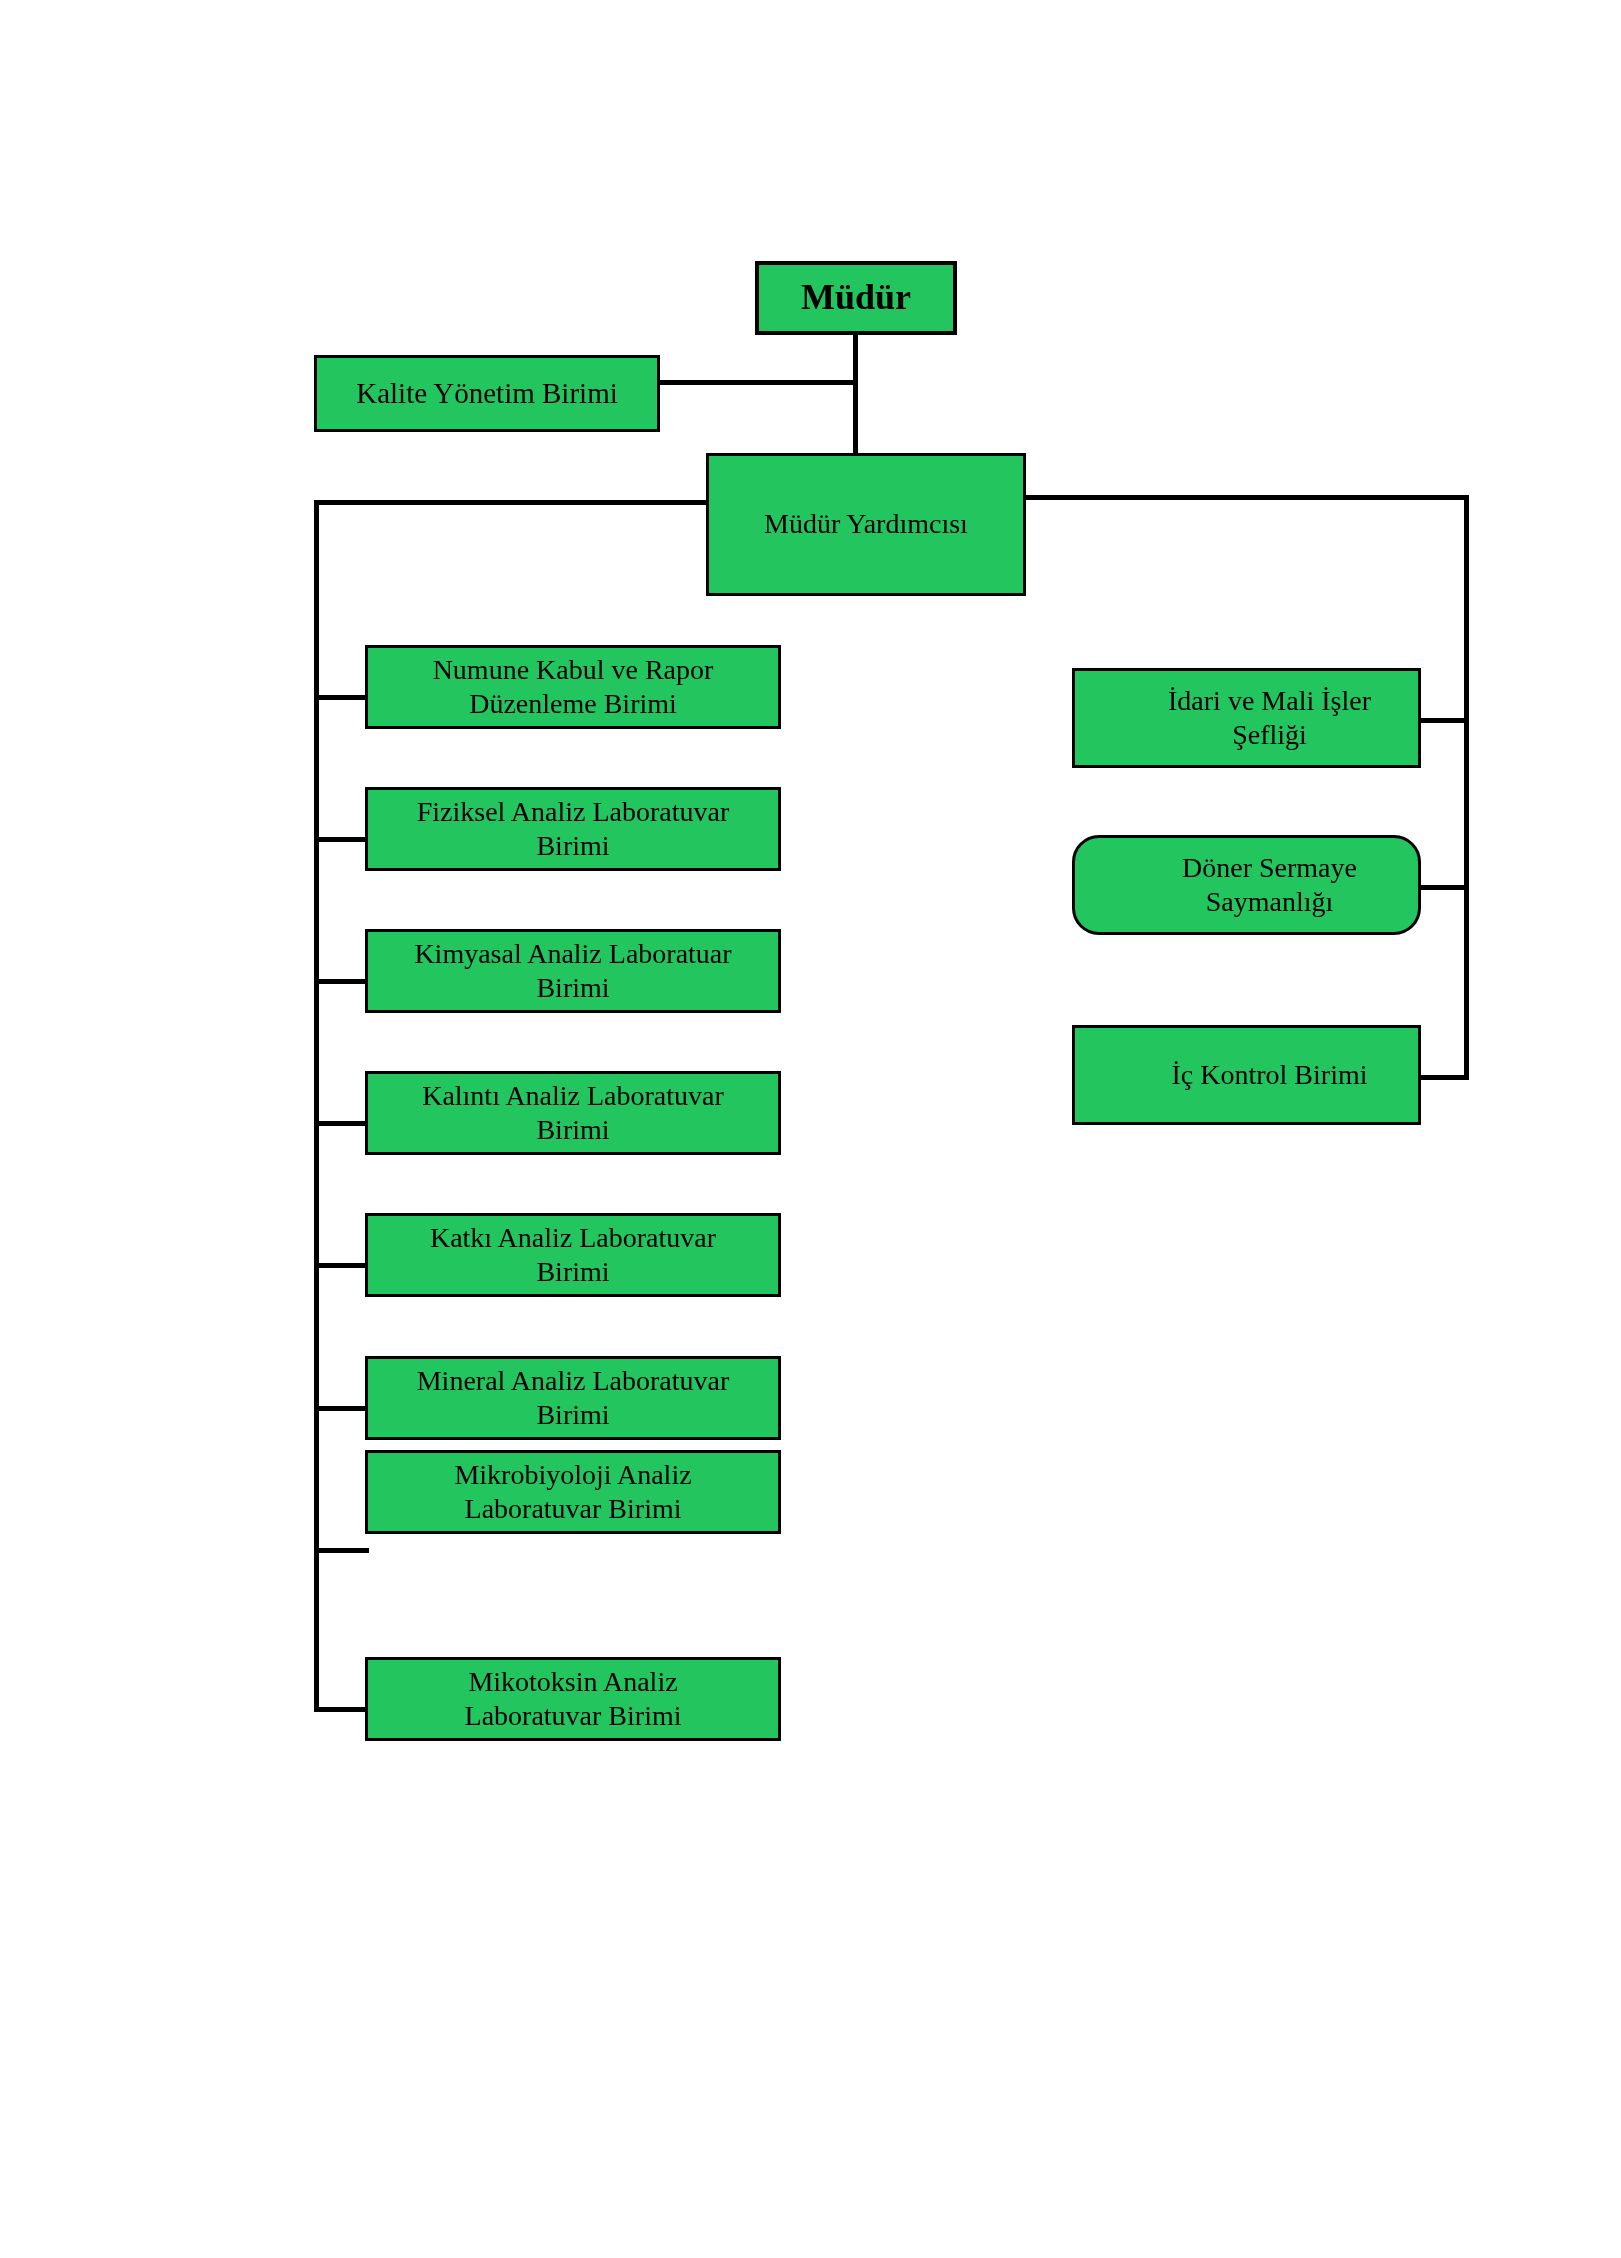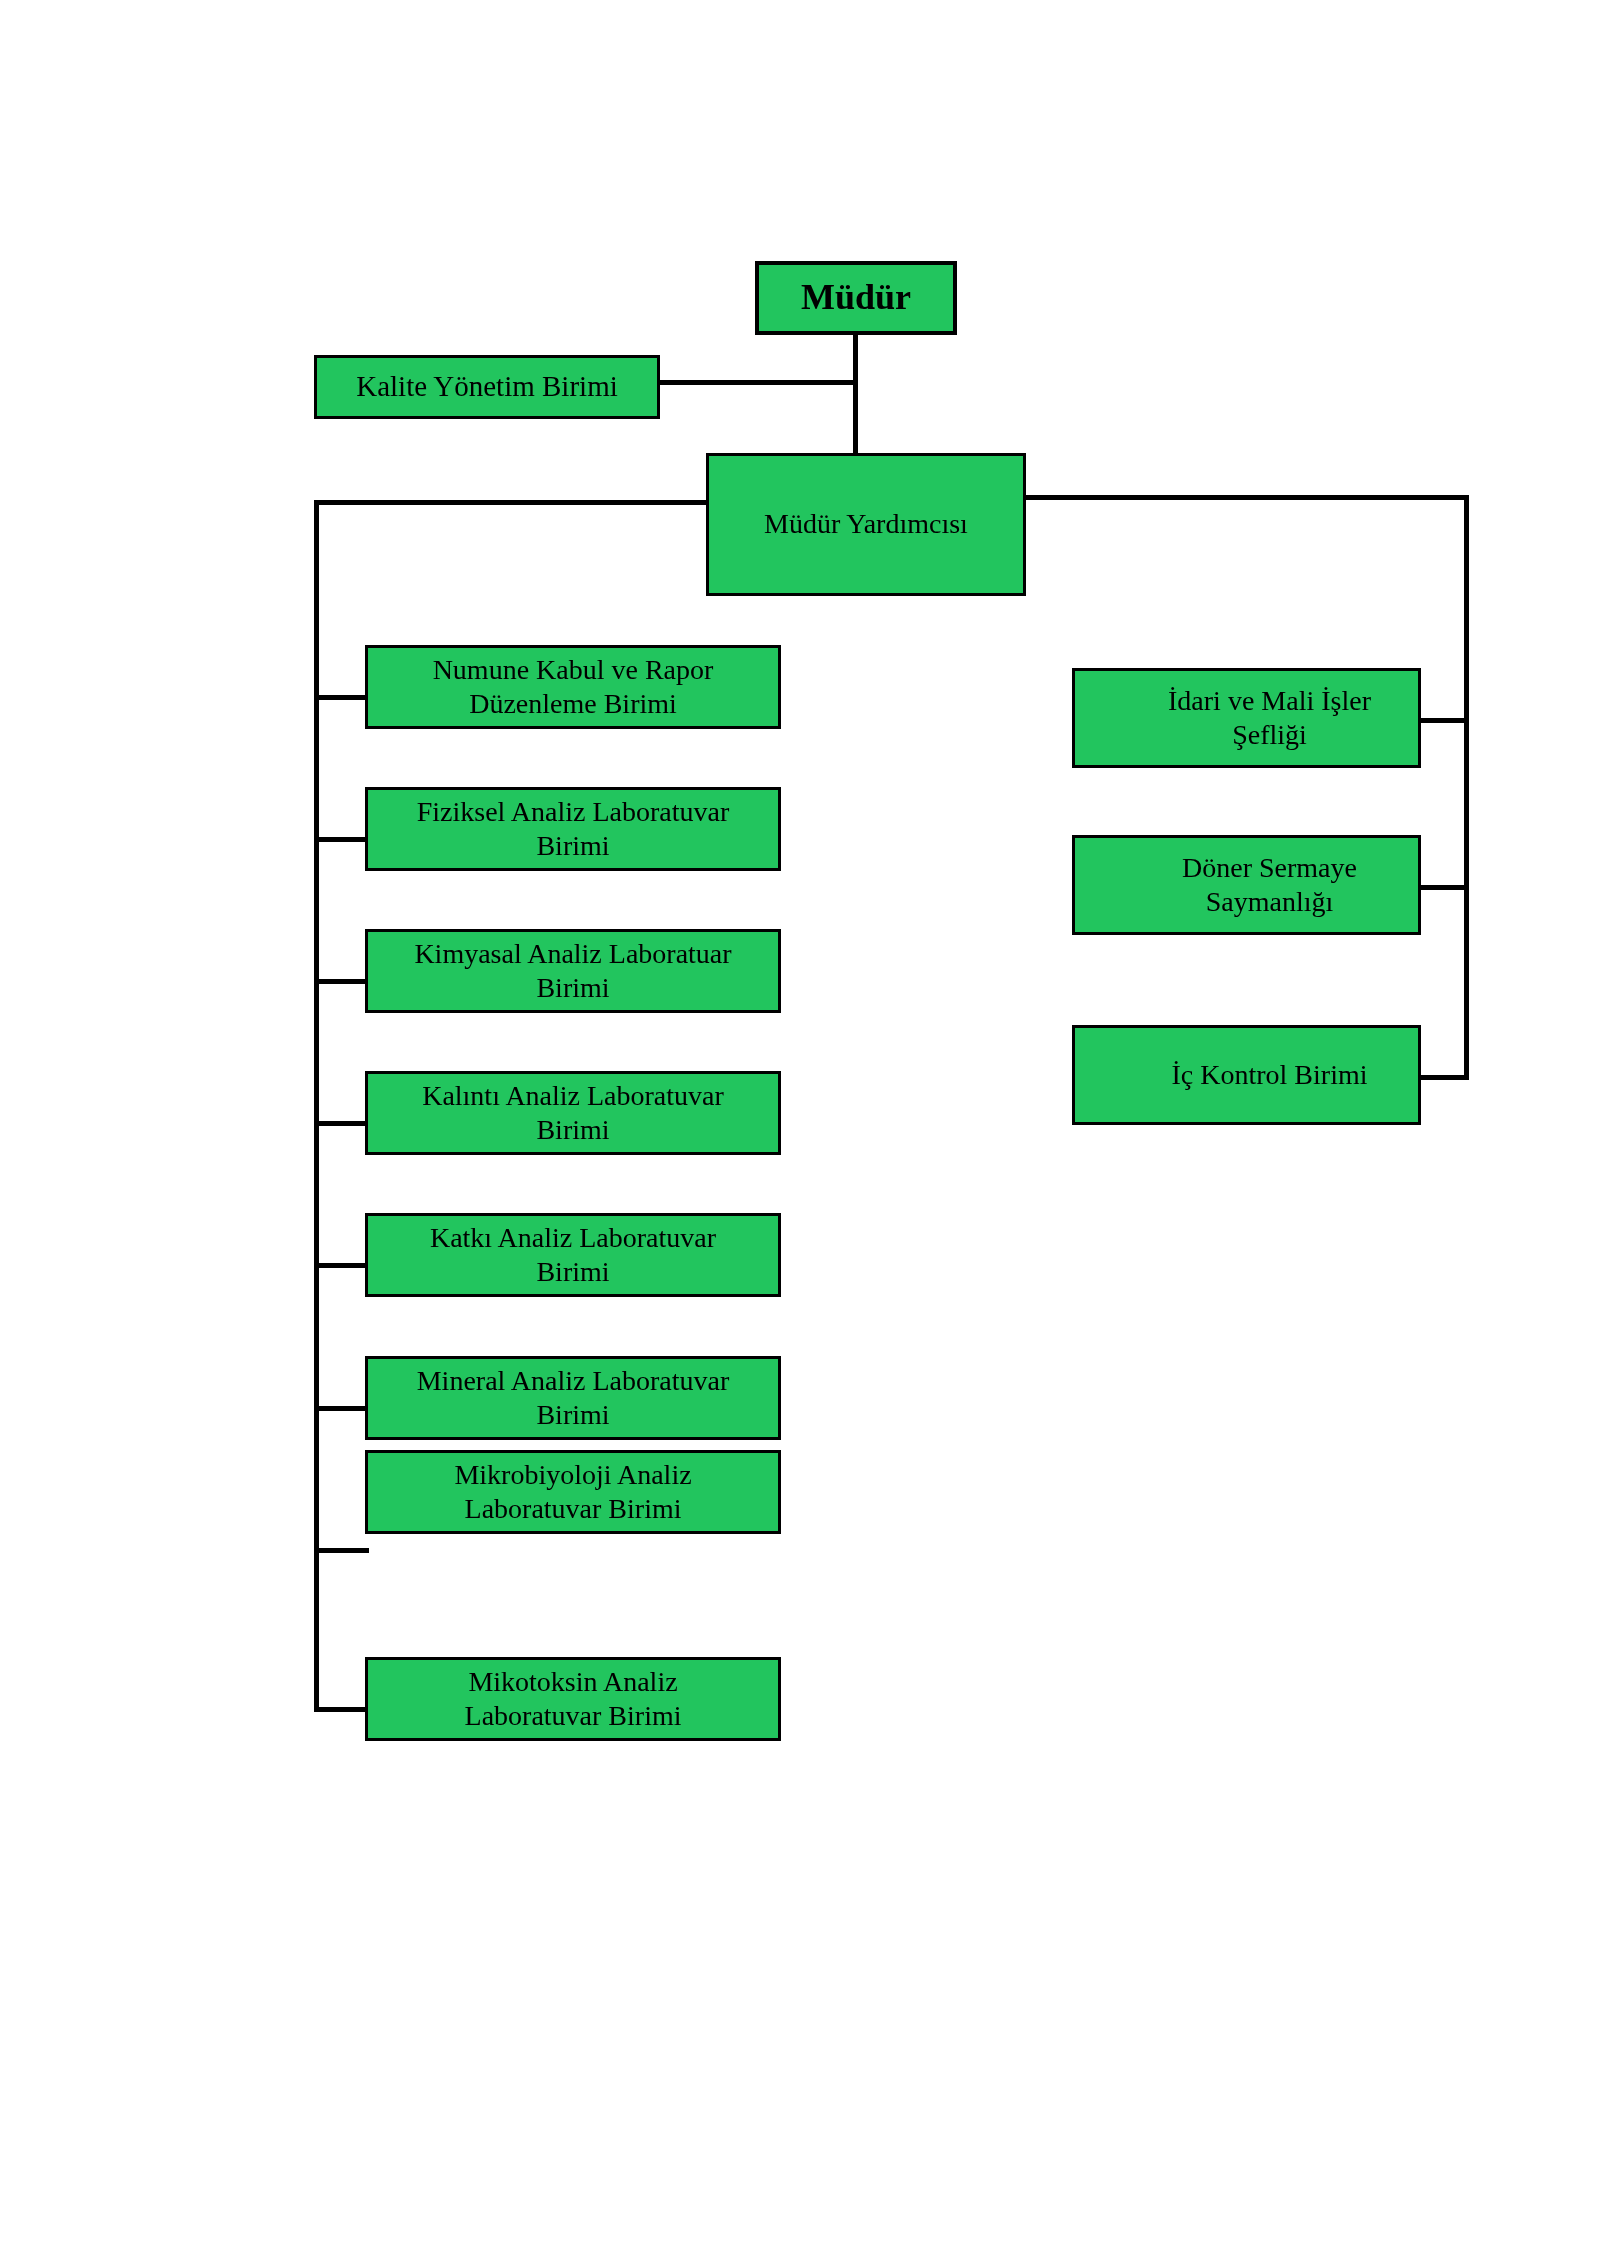--- a/index.html
+++ b/index.html
@@ -44,21 +44,21 @@
     width: 202px;
     height: 74px;
     border-width: 4.9px;
     font-size: 36px;
     font-weight: bold;
   }
   .node-quality {
     left: 314px;
     top: 355px;
     width: 346px;
-    height: 64px;
+    height: 77px;
     font-size: 29px;
   }
   .node-deputy {
     left: 706px;
     top: 453px;
     width: 320px;
     height: 143px;
     font-size: 28px;
   }
 
@@ -157,21 +157,21 @@
   </div>
   <div class="node node-left" style="top:1657px;text-align:center;">
     <span>Mikotoksin Analiz
 Laboratuvar Birimi</span>
   </div>
 
   <div class="node node-right" style="top:668px;">
     <span>İdari ve Mali İşler
 Şefliği</span>
   </div>
-  <div class="node node-right" style="top:835px;">
+  <div class="node node-right" style="top:835px;border-radius:27px;">
     <span>Döner Sermaye
 Saymanlığı</span>
   </div>
   <div class="node node-right" style="top:1025px;">
     <span>İç Kontrol Birimi</span>
   </div>
 
 </div>
 
 

